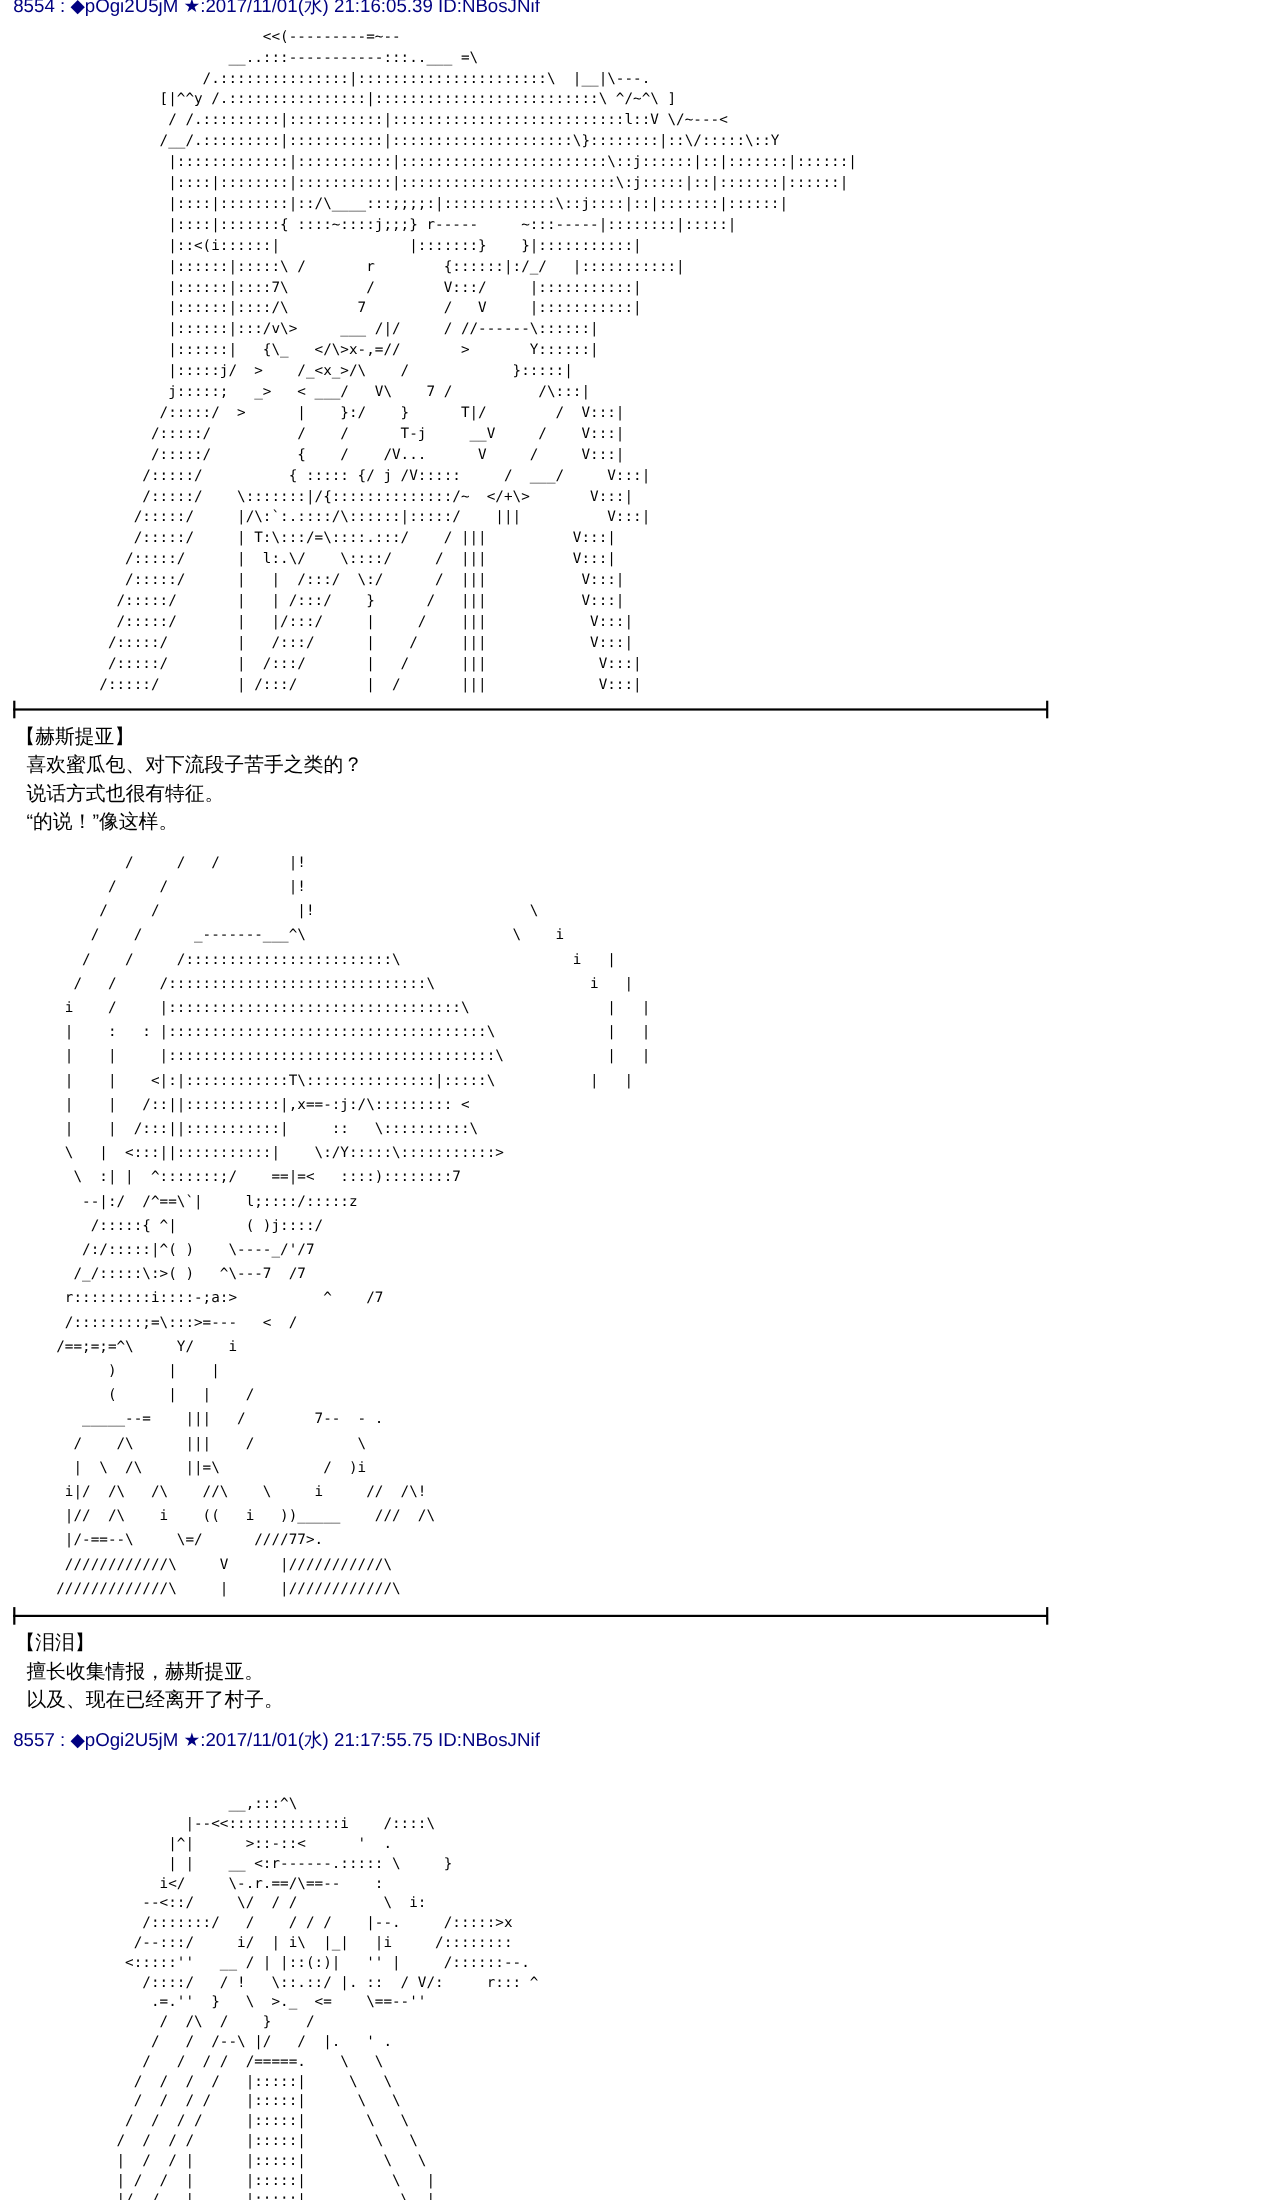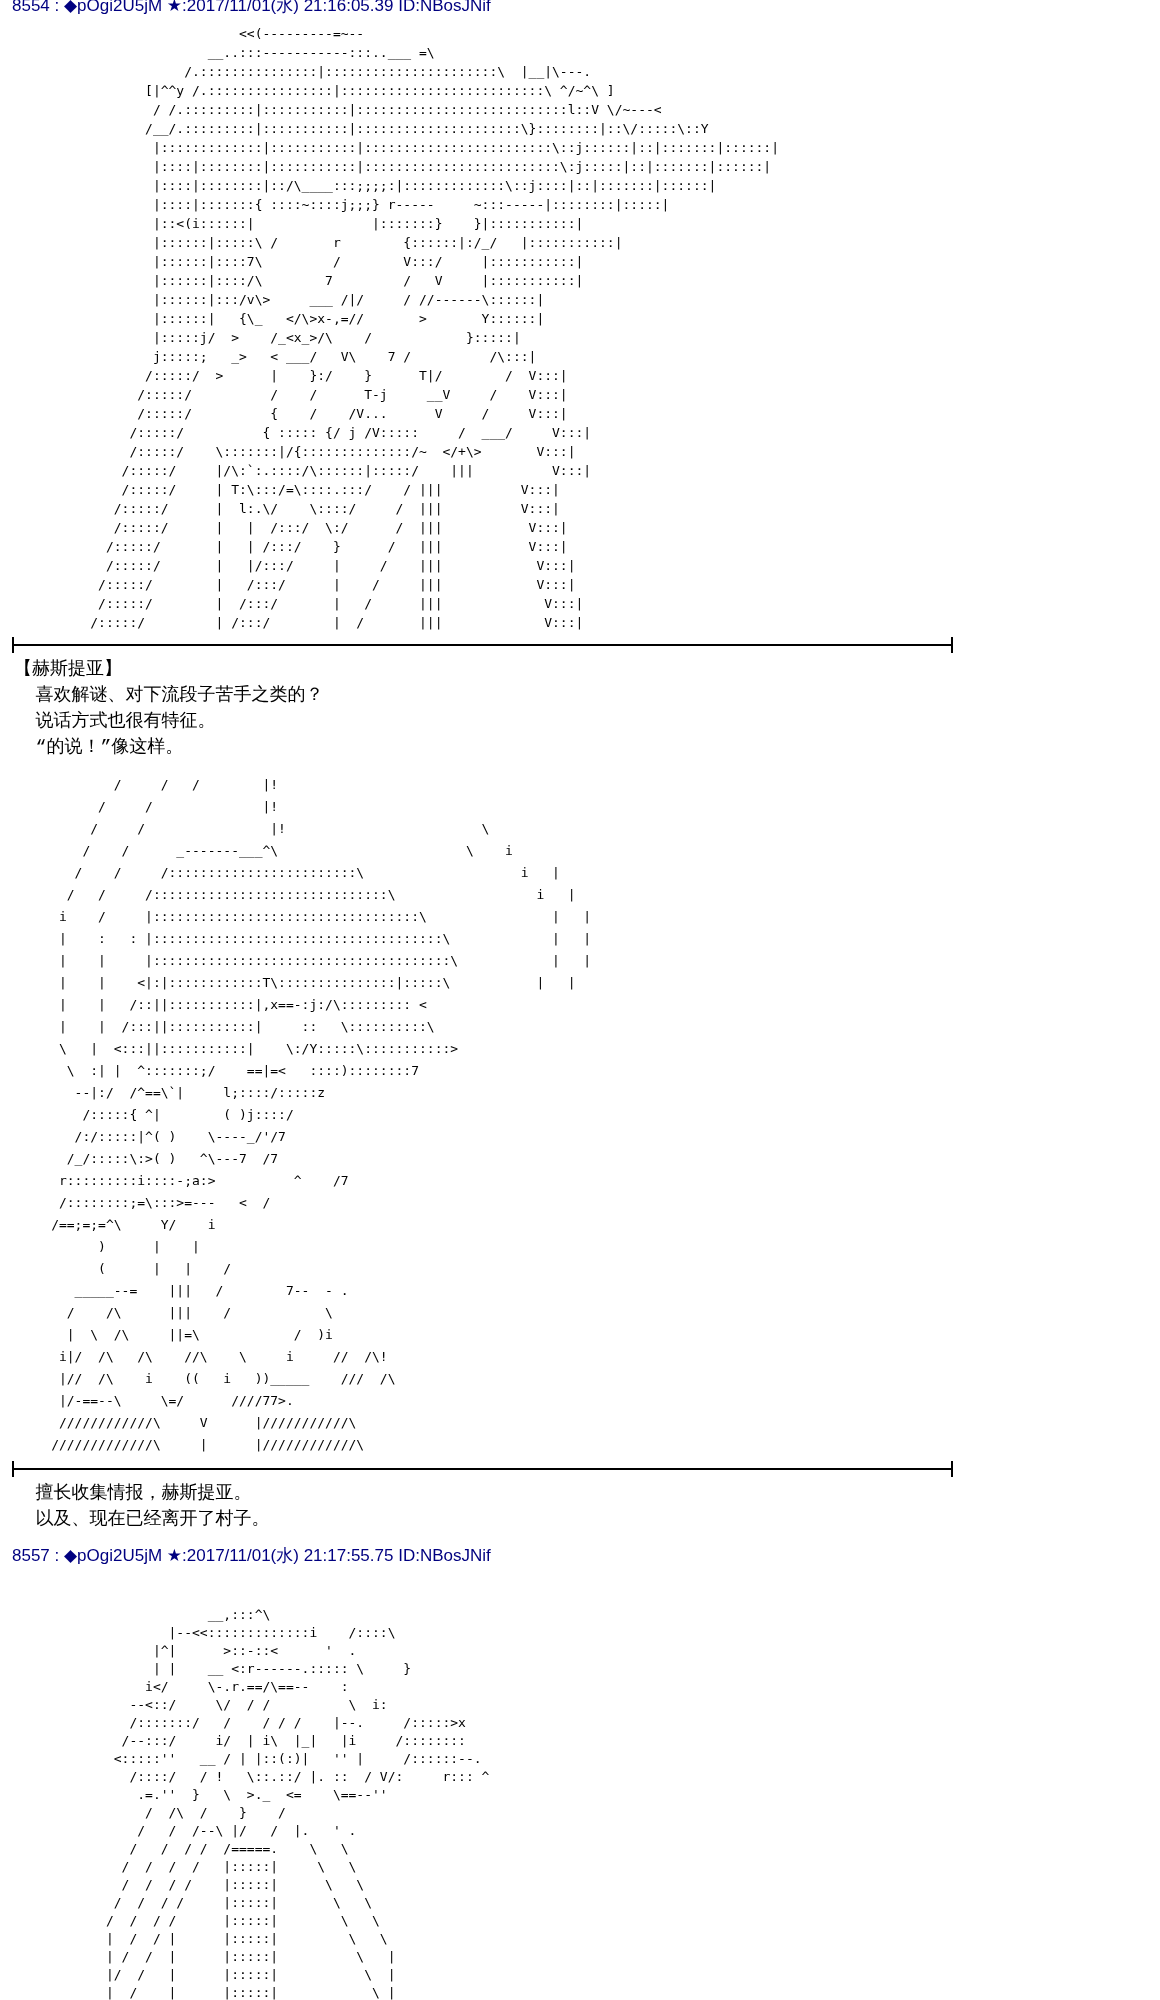--- a/index.html
+++ b/index.html
@@ -40,21 +40,21 @@
   .divider::before, .divider::after {
     content: "";
     position: absolute;
     top: -7px;
     width: 2px;
     height: 16px;
     background: #000000;
   }
   .divider::before { left: 0; }
   .divider::after { right: -1px; }
-  .dialogue { font-size: 18px; line-height: 26px; margin: 0 0 14px 2px; font-family: Liberation Mono, monospace; }
+  .dialogue { font-size: 18px; line-height: 26px; margin: 0 0 14px 2px; }
   .dialogue-lines { white-space: pre-wrap; }
 </style>
 </head>
 <body>
 
 <div class="page">
 
   <div class="post">
     <div class="post-header first">8554 : ◆pOgi2U5jM ★:2017/11/01(水) 21:16:05.39 ID:NBosJNif</div>
 
@@ -88,21 +88,21 @@
             /:::::/       |   | /:::/    }      /   |||           V:::|
             /:::::/       |   |/:::/     |     /    |||            V:::|
            /:::::/        |   /:::/      |    /     |||            V:::|
            /:::::/        |  /:::/       |   /      |||             V:::|
           /:::::/         | /:::/        |  /       |||             V:::|</pre>
 
     <div class="divider"></div>
 
     <div class="dialogue">
       <div class="char-name">【赫斯提亚】</div>
-      <div class="dialogue-lines">  喜欢解谜、对下流段子苦手之类的？
+      <div class="dialogue-lines">  喜欢蜜瓜包、对下流段子苦手之类的？
   说话方式也很有特征。
   “的说！”像这样。</div>
     </div>
 
     <pre class="aa aa2">             /     /   /        |!
            /     /              |!
           /     /                |!                         \
          /    /      _-------___^\                        \    i
         /    /     /::::::::::::::::::::::::\                    i   |
        /   /     /::::::::::::::::::::::::::::::\                  i   |
@@ -128,20 +128,21 @@
        |  \  /\     ||=\            /  )i
       i|/  /\   /\    //\    \     i     //  /\!
       |//  /\    i    ((   i   ))_____    ///  /\
       |/-==--\     \=/      ////77&gt;.
       ////////////\     V      |///////////\
      /////////////\     |      |////////////\</pre>
 
     <div class="divider"></div>
 
     <div class="dialogue">
+      <div class="char-name">【泪泪】</div>
       <div class="dialogue-lines">  擅长收集情报，赫斯提亚。
   以及、现在已经离开了村子。</div>
     </div>
   </div>
 
   <div class="post">
     <div class="post-header">8557 : ◆pOgi2U5jM ★:2017/11/01(水) 21:17:55.75 ID:NBosJNif</div>
 
     <pre class="aa aa3">                         __,:::^\
                     |--&lt;&lt;:::::::::::::i    /::::\

